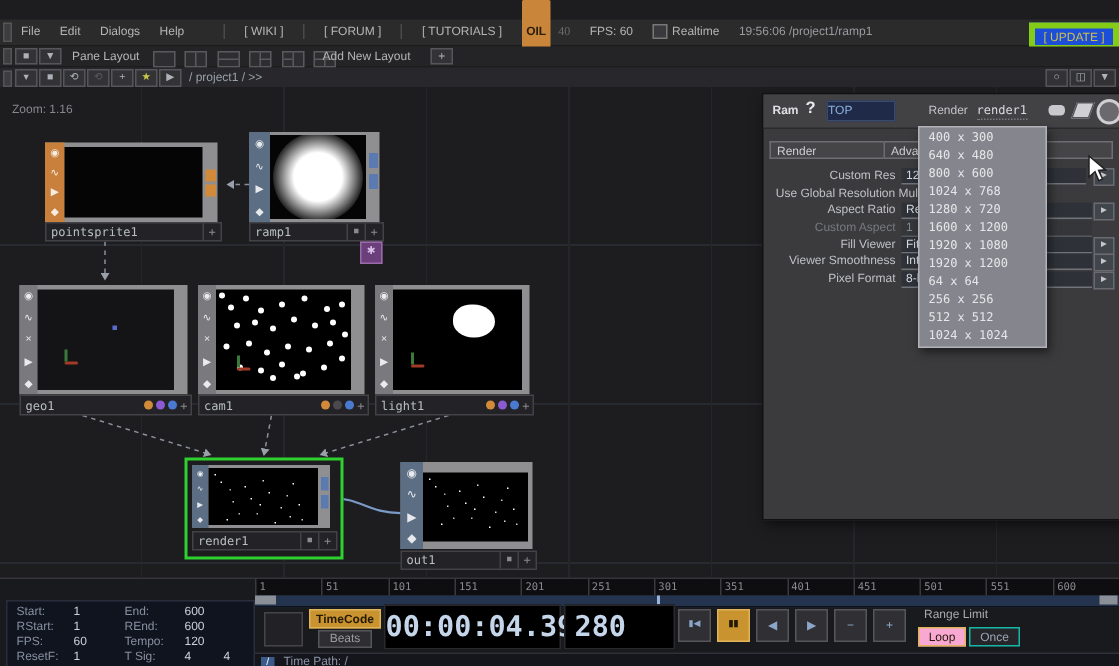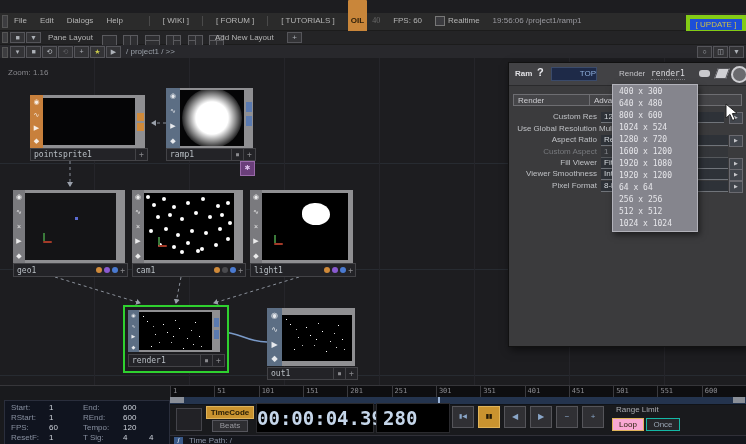--- a/index.html
+++ b/index.html
@@ -51,21 +51,21 @@
       74px 18px #fff,82px 26px #fff,3px 34px #fff,18px 32px #fff,30px 38px #fff,44px 34px #fff,
       58px 36px #fff,72px 32px #fff,80px 42px #fff,12px 48px #fff,26px 50px #fff,40px 46px #fff,
       54px 52px #fff,68px 48px #fff,34px 55px #fff,50px 54px #fff;}
   .axis-r{position:absolute;width:9px;height:2px;background:#a33a28;border-radius:2px;}
   .axis-g{position:absolute;width:2px;height:8px;background:#3a7a3a;}
 
   
   .paramdlg{left:508px;top:62px;width:238px;height:283px;background:#3b3b3d;
       border:1px solid #111;box-shadow:2px 3px 8px rgba(0,0,0,.55);color:#c9c9cd;}
   .pd-head{position:absolute;left:0;top:0;width:100%;height:22px;background:#424245;border-bottom:1px solid #2a2a2c;}
-  .topbtn{background:#1e2a48;color:#8fb0dc;border:1px solid #3a4a6a;text-align:right;}
+  .topbtn{background:#1e2a48;color:#8fb0dc;border:1px solid #3a4a6a;text-align:left;}
   .ptabs{position:absolute;left:4px;top:31px;width:229px;height:12px;display:flex;}
   .ptab{flex:1;background:#454548;border:1px solid #6e6e72;border-right:none;color:#cfcfd3;
       font-size:8px;line-height:11px;padding-left:4px;}
   .ptab:last-child{border-right:1px solid #6e6e72;}
   .prow{position:absolute;height:11px;font-size:8px;line-height:10px;}
   .plabel{position:absolute;right:150px;left:0;text-align:right;color:#bfc1c5;white-space:nowrap;}
   .pfield{position:absolute;background:#2e3238;border-bottom:1px solid #70747a;color:#d6dade;
       font-size:8px;line-height:10px;padding-left:3px;height:10px;}
   .pfield.off{background:#34363a;color:#85888c;border-bottom-color:#55585c;}
   .plabel.off{color:#77797d;}
@@ -383,21 +383,21 @@
       <span class="pfield" style="left:92px;width:124px;">8-bit fixed (RGBA)</span>
       <span class="marrow" style="left:220px;top:0;">▶</span>
     </div>
   </div>
 
   <div class="abs resmenu">
 
   <div>400 x 300</div>
       <div>640 x 480</div>
       <div>800 x 600</div>
-      <div>1024 x 524</div>
+      <div>1024 x 768</div>
       <div>1280 x 720</div>
       <div>1600 x 1200</div>
       <div>1920 x 1080</div>
       <div>1920 x 1200</div>
       <div>64 x 64</div>
       <div>256 x 256</div>
       <div>512 x 512</div>
       <div>1024 x 1024</div>
     </div>
 

